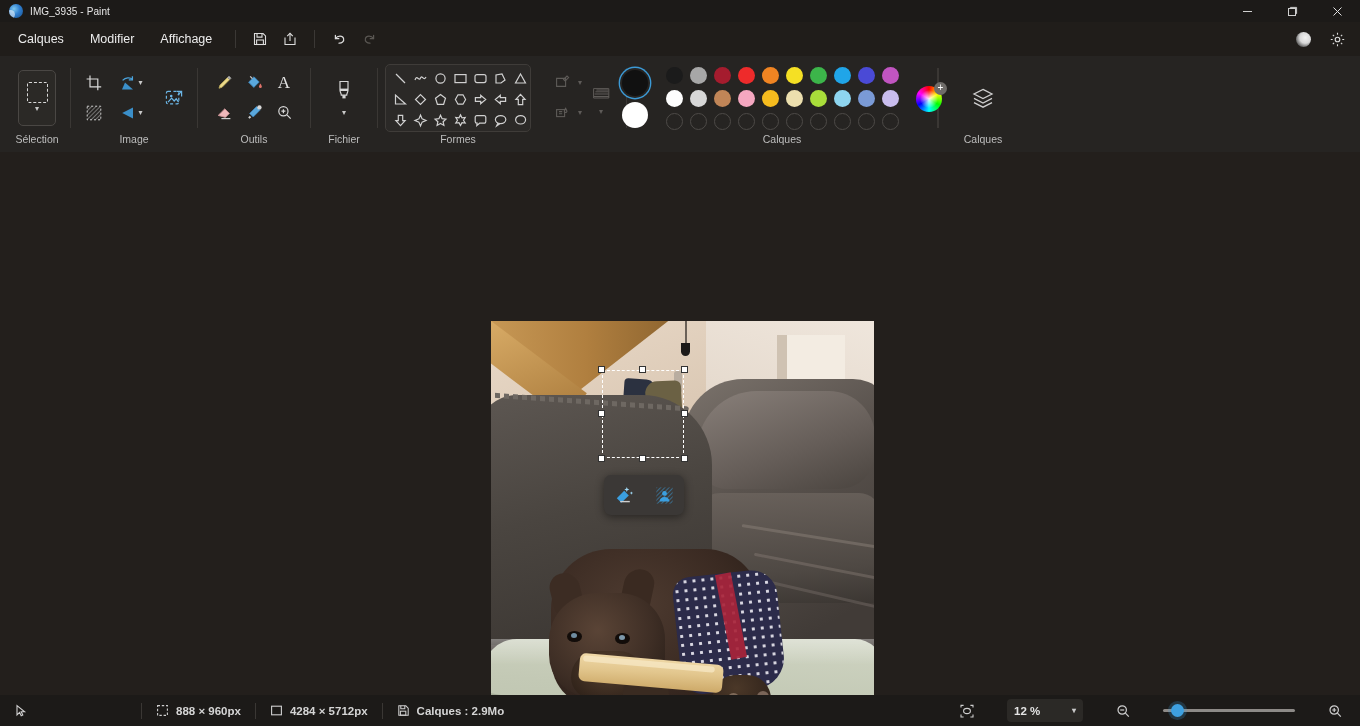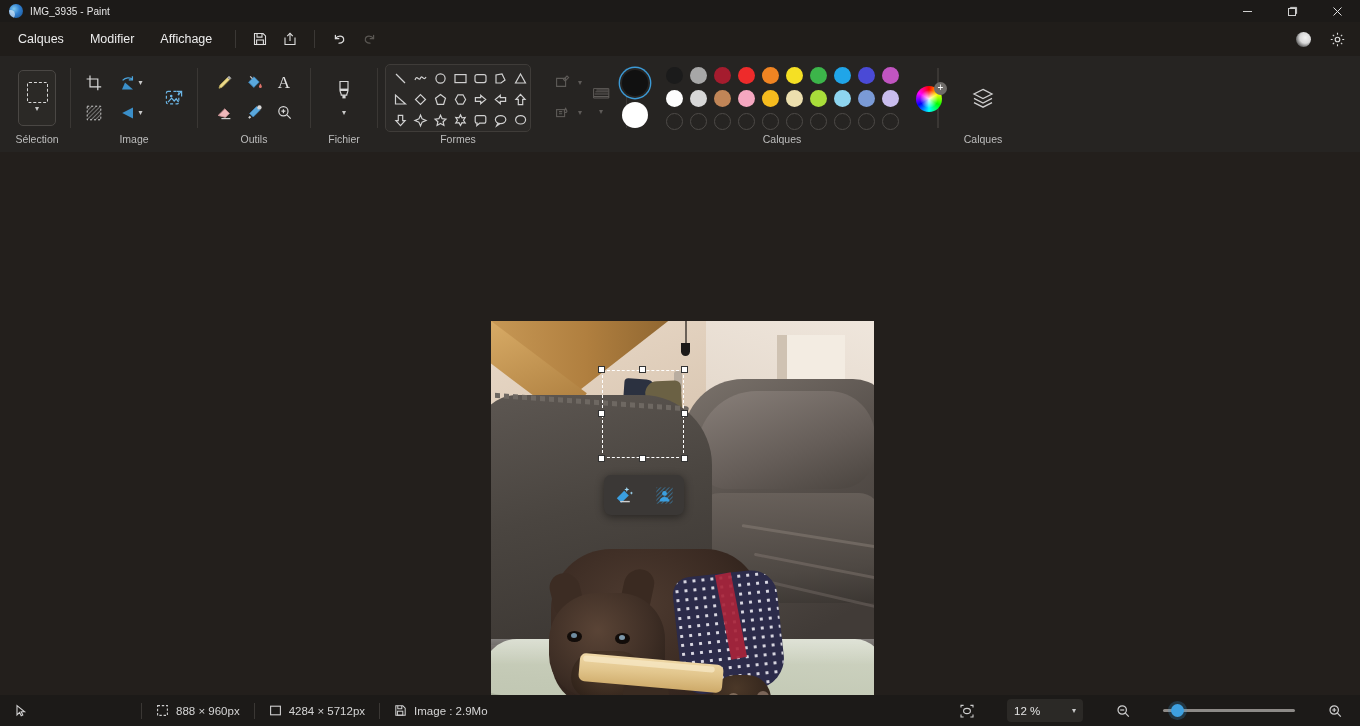--- a/index.html
+++ b/index.html
@@ -231,21 +231,21 @@
   .float-tb {
     position: absolute; left: 604px; top: 323px; width: 80px; height: 40px;
     background: #3b3836; border-radius: 7px; display: flex; align-items: center;
     justify-content: space-around; box-shadow: 0 2px 8px rgba(0,0,0,.45);
   }
   .float-btn { width: 30px; height: 30px; display: flex; align-items: center; justify-content: center; border-radius: 5px; }
 
   
   .statusbar {
     height: 31px; flex: 0 0 31px; background: #1c1a18; display: flex; align-items: center;
-    padding: 0 10px; gap: 0; position: relative;
+    padding: 0 10px; gap: 0; position: relative; font-weight: bold;
   }
   .sb-item { display: flex; align-items: center; gap: 7px; font-size: 11.5px; color: #d5d5d5; padding: 0 14px; }
   .sb-sep { width: 1px; height: 16px; background: #3a3734; }
   .sb-right { position: absolute; right: 10px; display: flex; align-items: center; gap: 25px; }
   .zoom-select {
     width: 76px; height: 23px; background: #2b2926; border-radius: 4px; display: flex;
     align-items: center; justify-content: space-between; padding: 0 7px; font-size: 11.5px; color: #e4e4e4;
   }
   .slider { width: 132px; height: 14px; position: relative; display: flex; align-items: center; }
   .slider-track { width: 100%; height: 2.5px; background: #8d8a87; border-radius: 2px; }
@@ -780,21 +780,21 @@
       </svg>
       <span>4284 × 5712px</span>
     </div>
     <div class="sb-sep"></div>
     <div class="sb-item">
       <svg width="13" height="13" viewBox="0 0 13 13" fill="none" stroke="#cfcfcf" stroke-width="1.05">
         <path d="M1.8 1.8h7l2.4 2.4v7h-9.4z"></path>
           <path d="M3.8 1.8v3h4v-3"></path>
           <rect x="3.4" y="7.2" width="5.4" height="4"></rect>
       </svg>
-      <span>Image : 2.9Mo</span>
+      <span>Calques : 2.9Mo</span>
     </div>
 
     <div class="sb-right">
       <div class="icon-btn">
         <svg width="16" height="16" viewBox="0 0 16 16" fill="none" stroke="#cfcfcf" stroke-width="1.1">
           <path d="M2 4.6V2.4h2.6M11.4 2.4H14v2.2M14 11.4V14h-2.6M4.6 14H2v-2.6"></path>
           <ellipse cx="8" cy="8" rx="3.4" ry="2.6"></ellipse>
         </svg>
       </div>
       <div class="zoom-select">

